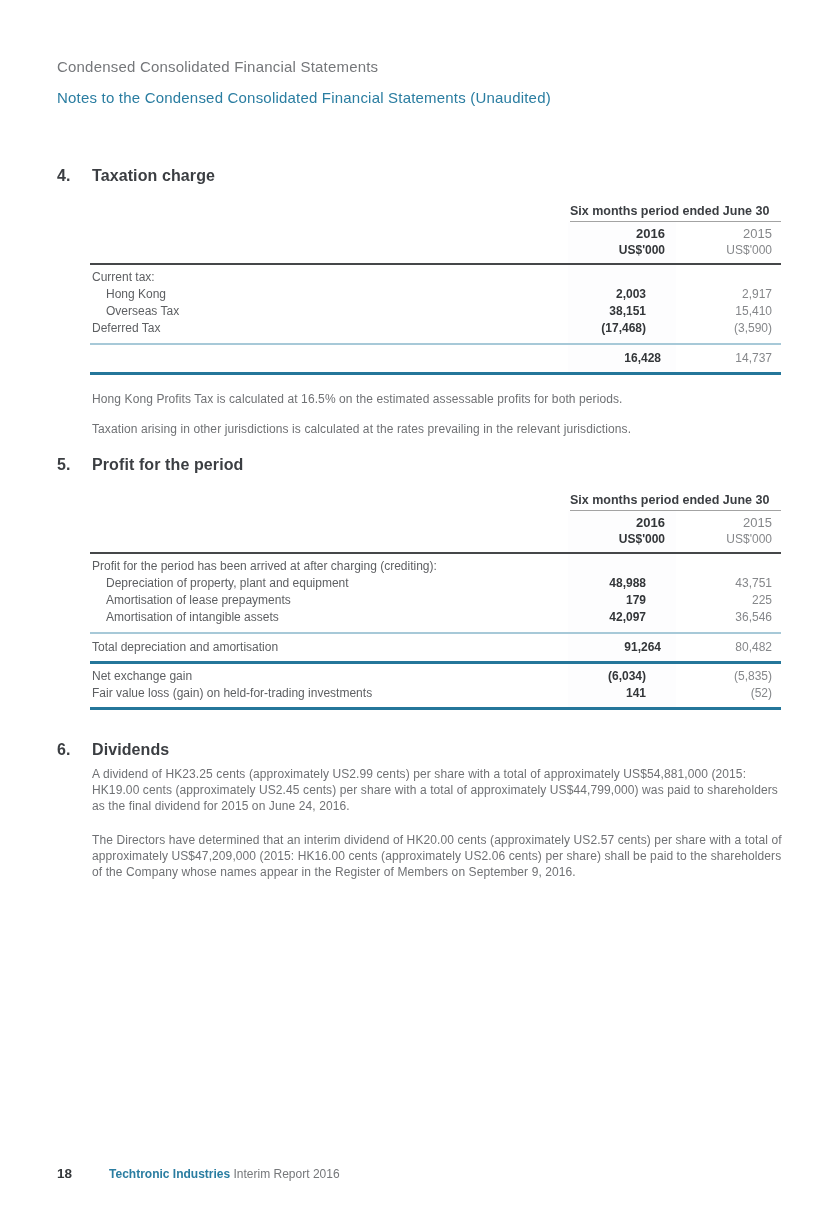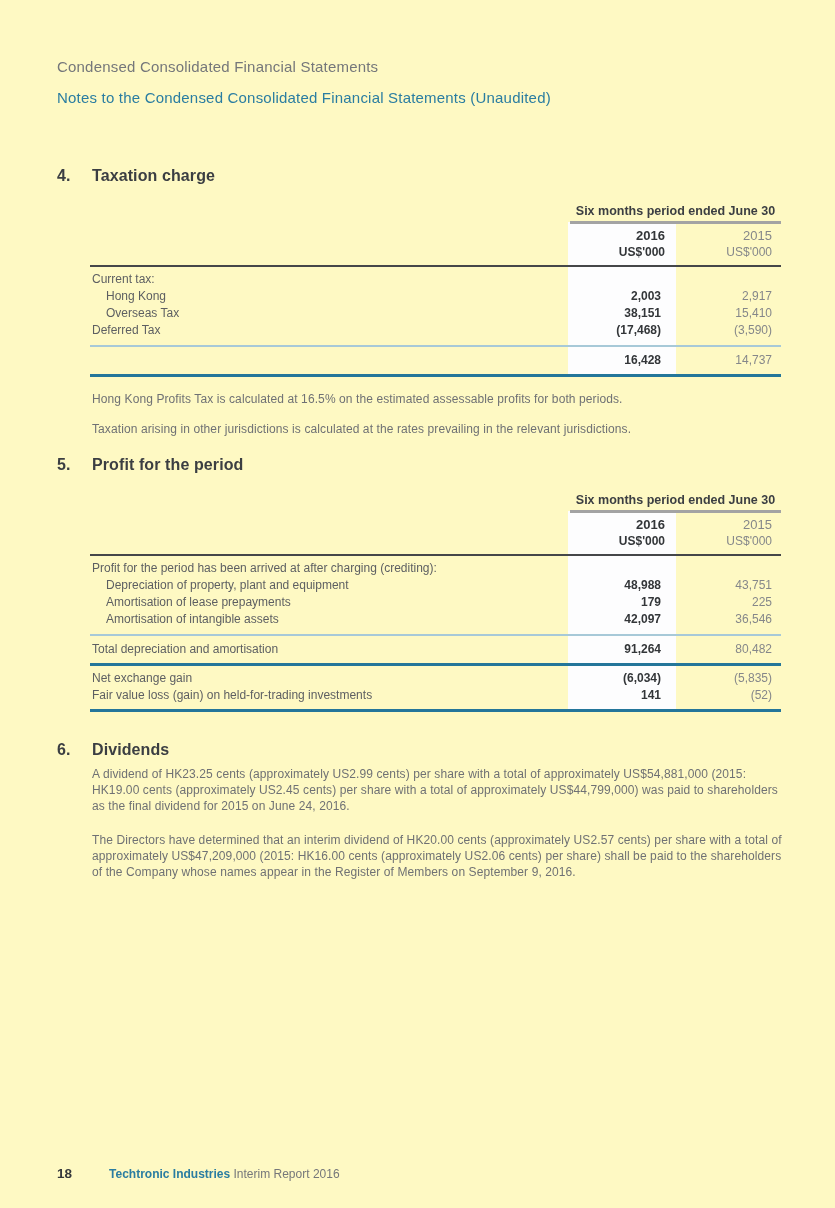--- a/index.html
+++ b/index.html
@@ -1,51 +1,51 @@
 <!DOCTYPE html>
 <html><head>
 <meta charset="utf-8">
 <style>
   html,body { margin:0; padding:0; background:#dfe5ea; }
   .page {
     position:relative; width:835px; height:1208px; margin:0 auto;
-    background:#fef9c3; overflow:hidden;
+    background:#ffffff; overflow:hidden;
     font-family:"Liberation Sans", sans-serif;
     -webkit-font-smoothing:antialiased;
   }
 
   
   .doc-header { position:absolute; left:57px; top:58px; }
   .doc-header .l1 { font-size:15px; color:#75777a; letter-spacing:.2px; }
   .doc-header .l2 { font-size:15px; color:#2a7da1; letter-spacing:.2px; margin-top:14px; }
 
   
   .section-heading { position:absolute; left:57px; display:flex; font-size:16px; font-weight:bold; color:#3b3e42; letter-spacing:.1px; }
   .section-heading .num { width:35px; flex:0 0 35px; }
 
   
   .fintable { position:absolute; left:90px; width:691px; font-size:12px; color:#5d5f62; }
   .band { position:absolute; left:478px; top:18px; bottom:0; width:108px; background:#fdfdfe; }
   .t-inner { position:relative; }
   .period-row { display:flex; justify-content:flex-end; }
-  .period-cell { width:211px; text-align:center; font-weight:bold; font-size:12.5px; color:#3b3e42;
-                 line-height:14px; padding-bottom:3px; border-bottom:3px solid #a3a3a3; }
+  .period-cell { width:211px; font-weight:bold; font-size:12.5px; color:#3b3e42;
+                 line-height:14px; padding-bottom:3px; border-bottom:1px solid #a3a3a3; }
   .colhead-row { display:flex; padding:5px 0 6px; }
   .colhead-row .spacer { flex:1; }
   .colhead { box-sizing:border-box; text-align:right; }
   .colhead .year { font-size:13px; line-height:14px; }
   .colhead .unit { font-size:12px; line-height:14px; margin-top:2px; }
   .ch-2016 { width:100px; padding-right:11px; font-weight:bold; color:#333639; }
   .ch-2015 { width:105px; padding-right:9px; color:#85878a; }
   .heavy-rule { height:2px; background:#454749; }
   .rule-light { height:2px; background:#a7c9d8; }
   .rule-teal  { height:3px; background:#24769a; }
   .tbody { padding:4px 0 6px; }
   .tbody2 { padding:4px 0 5px; }
-  .trow { display:flex; height:17px; line-height:17px; }
+  .trow { display:flex; height:17px; line-height:17px;gap:15px; }
   .trow .lbl { flex:1; padding-left:2px; box-sizing:border-box; }
   .trow.indent .lbl { padding-left:16px; }
   .v2016 { width:108px; flex:0 0 108px; text-align:right; padding-right:15px; box-sizing:border-box; font-weight:bold; color:#333639; }
   .v2015 { width:105px; flex:0 0 105px; text-align:right; padding-right:9px;  box-sizing:border-box; color:#85878a; }
   .total-row { display:flex; line-height:17px; padding:5px 0; }
   .total-row .lbl { flex:1; padding-left:2px; }
 
   
   .para { position:absolute; left:92px; width:690px; font-size:12px; color:#6f7174; line-height:16px; letter-spacing:.1px; }
 

